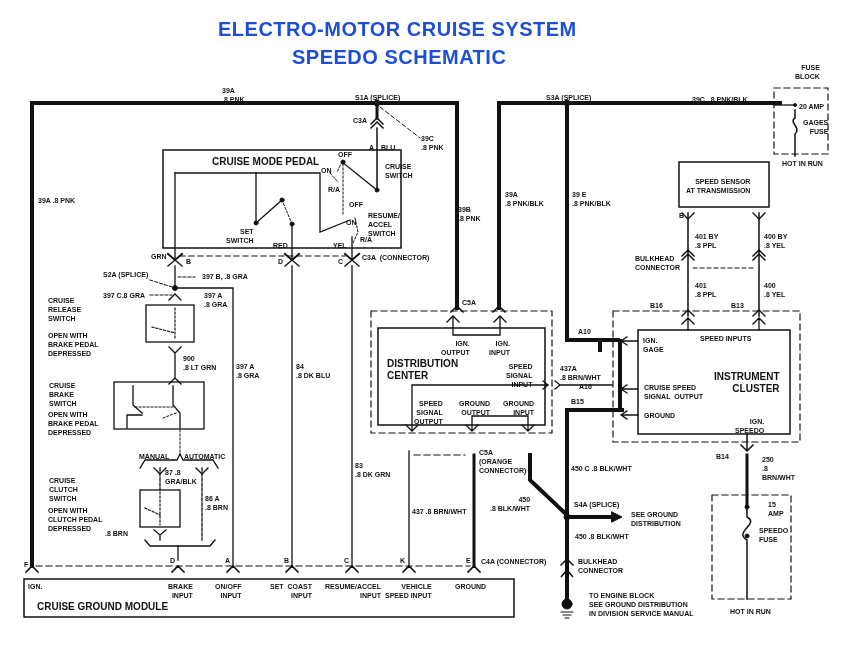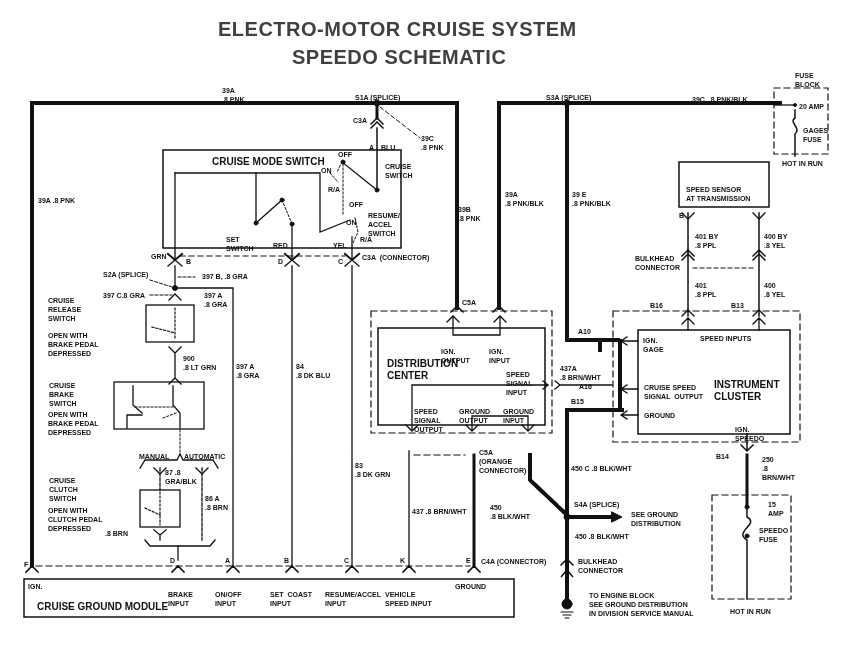--- a/index.html
+++ b/index.html
@@ -1,21 +1,21 @@
 <!DOCTYPE html>
 <html><head>
 <meta charset="utf-8">
 <style>
   html, body { margin:0; padding:0; background:#ffffff; }
   body { width:861px; height:646px; position:relative; overflow:hidden; font-family:"Liberation Sans", sans-serif; color:#111; }
   svg { position:absolute; left:0; top:0; }
   .t { position:absolute; font-size:7px; font-weight:bold; line-height:9px; white-space:pre; color:#111; }
-  .title { position:absolute; font-weight:bold; font-size:20px; letter-spacing:0.5px; color:#404040; white-space:nowrap; }
+  .title { position:absolute; font-weight:bold; font-size:20px; letter-spacing:0.5px; color:#1d4ed8; white-space:nowrap; }
   .big { font-size:10px; line-height:12px; }
-  .c { text-align:left;margin-top:8px; }
+  .c { text-align:right; }
 </style>
 </head>
 <body>
 
 <div class="title" style="left:218px; top:18px;">ELECTRO-MOTOR CRUISE SYSTEM</div>
 <div class="title" style="left:292px; top:46px;">SPEEDO SCHEMATIC</div>
 
 <svg width="861" height="646" viewBox="0 0 861 646">
   <g stroke="#111" fill="none" stroke-linecap="square">
 
@@ -137,21 +137,21 @@
 .8 PNK</div>
 <div class="t" style="left:458px;top:205px;">39B
 .8 PNK</div>
 <div class="t" style="left:546px;top:93px;">S3A (SPLICE)</div>
 <div class="t" style="left:692px;top:95px;">39C  .8 PNK/BLK</div>
 <div class="t" style="left:505px;top:190px;">39A
 .8 PNK/BLK</div>
 <div class="t" style="left:572px;top:190px;">39 E
 .8 PNK/BLK</div>
 
-<div class="t big" style="left:212px;top:156px;">CRUISE MODE SWITCH</div>
+<div class="t big" style="left:212px;top:156px;">CRUISE MODE PEDAL</div>
 <div class="t" style="left:338px;top:150px;">OFF</div>
 <div class="t" style="left:321px;top:166px;">ON</div>
 <div class="t" style="left:328px;top:185px;">R/A</div>
 <div class="t" style="left:385px;top:162px;">CRUISE
 SWITCH</div>
 <div class="t" style="left:349px;top:200px;">OFF</div>
 <div class="t" style="left:346px;top:218px;">ON</div>
 <div class="t" style="left:360px;top:235px;">R/A</div>
 <div class="t" style="left:368px;top:211px;">RESUME/
 ACCEL

